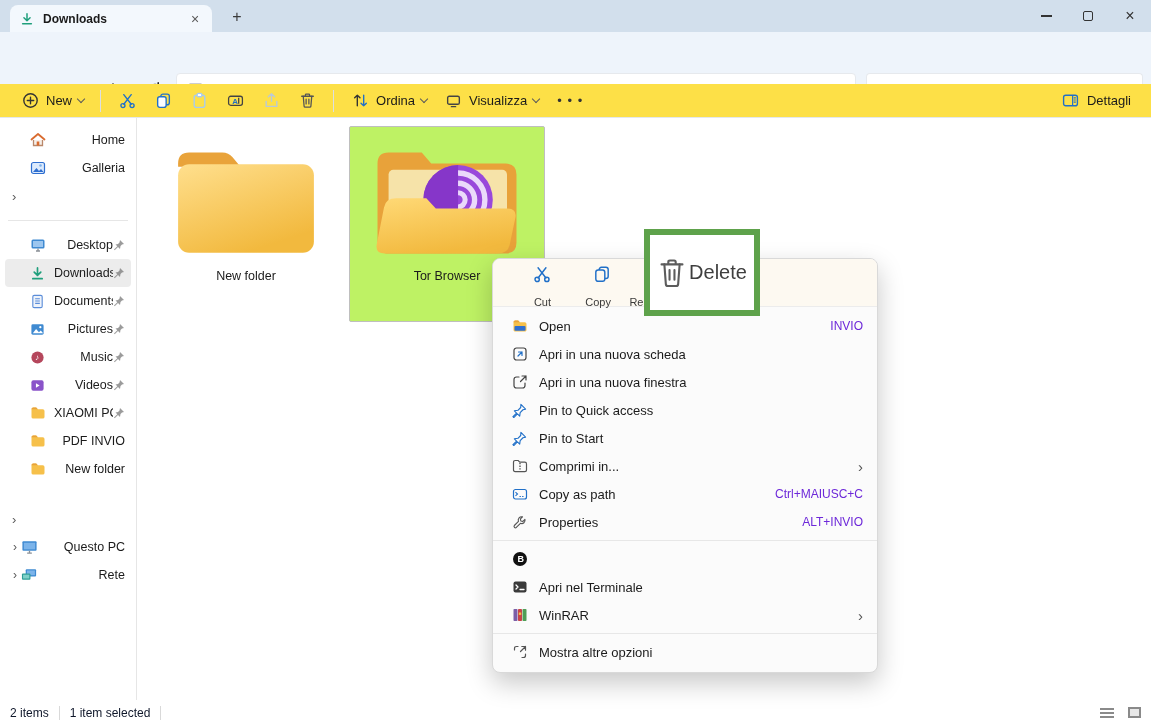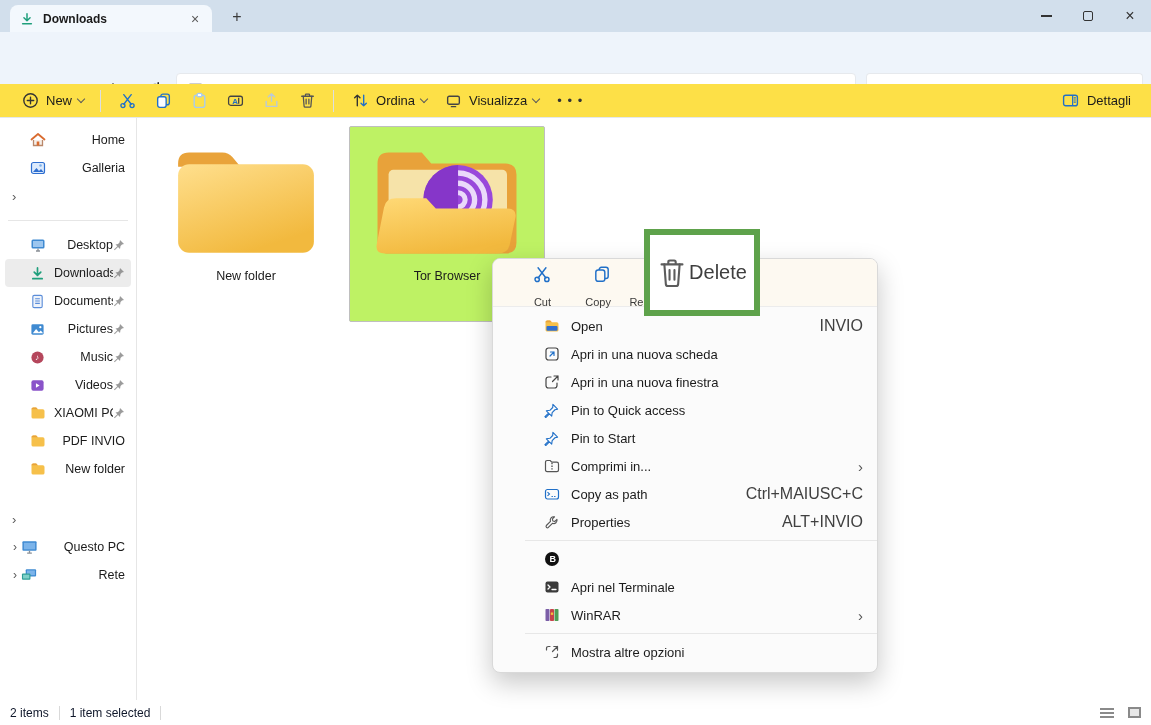--- a/index.html
+++ b/index.html
@@ -59,25 +59,25 @@
   .tile .tile-icon { margin-top:16px; }
   .tile .tile-label { margin-top:6px; font-size:12.5px; color:#1b1b1b; }
   .tile.selected { background:#bef264; border:1px solid #bfbfbf; }
 
   
   .ctxmenu { position:absolute; left:492px; top:258px; width:386px; background:#fbfbfb; border:1px solid #d9d9d9; border-radius:8px;
              box-shadow:0 10px 26px rgba(0,0,0,.22); z-index:5; overflow:hidden; }
   .ctx-iconrow { height:48px; background:#fdf9f1; display:flex; align-items:flex-start; padding:6px 6px 0 14px; gap:16px; border-bottom:1px solid #ececec; }
   .ctx-iconbtn { width:44px; display:flex; flex-direction:column; align-items:flex-end; gap:13px; }
   .ctx-iconbtn .lbl { font-size:11px; color:#3a3a3a; white-space:nowrap; }
-  .ctx-list { padding:5px 0 6px 0;margin-left:32px; }
+  .ctx-list { padding:5px 0 6px 0; }
   .ctx-item { height:28px; display:flex; align-items:center; padding:0 14px 0 18px; font-size:13px; }
   .ctx-item .mi { width:17px; height:17px; margin-right:11px; display:flex; align-items:center; justify-content:center; flex:none; }
   .ctx-item .txt { flex:1; white-space:nowrap; overflow:hidden; }
-  .ctx-item .sc { font-size:16px; color:#404040; }
+  .ctx-item .sc { font-size:12px; color:#6d28d9; }
   .ctx-item .sub { color:#555; font-size:15px; line-height:1; }
   .ctx-sep { height:1px; background:#e7e7e7; margin:4px 0; }
 
   
   .annotation { position:absolute; left:644px; top:229px; width:116px; height:87px; background:#fff; border:6px solid #5ea24b;
                 z-index:9; display:flex; align-items:center; justify-content:center; gap:2px; }
   .annotation .an-label { font-size:20px; color:#3f3f3f; }
 
   
   .statusbar { position:absolute; left:0; bottom:0; width:100%; height:25px; background:#fff; display:flex; align-items:center;

